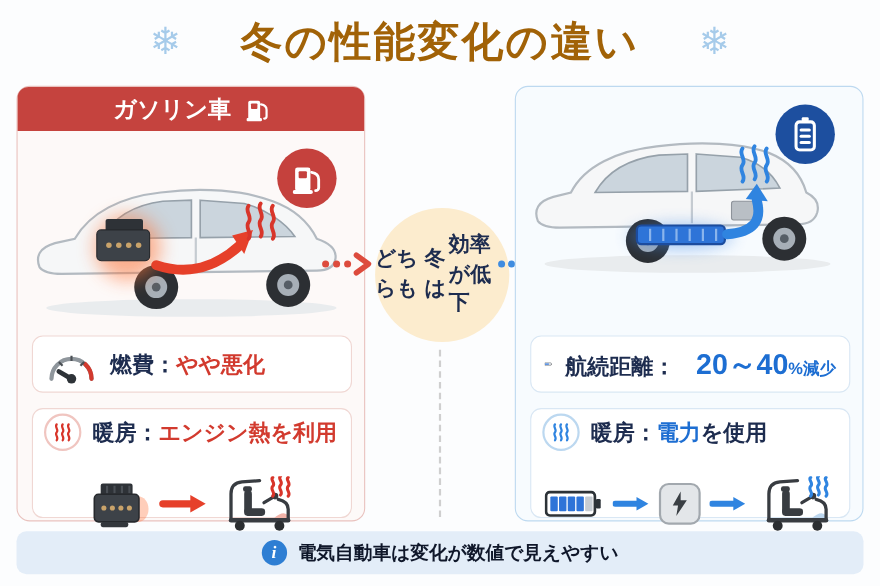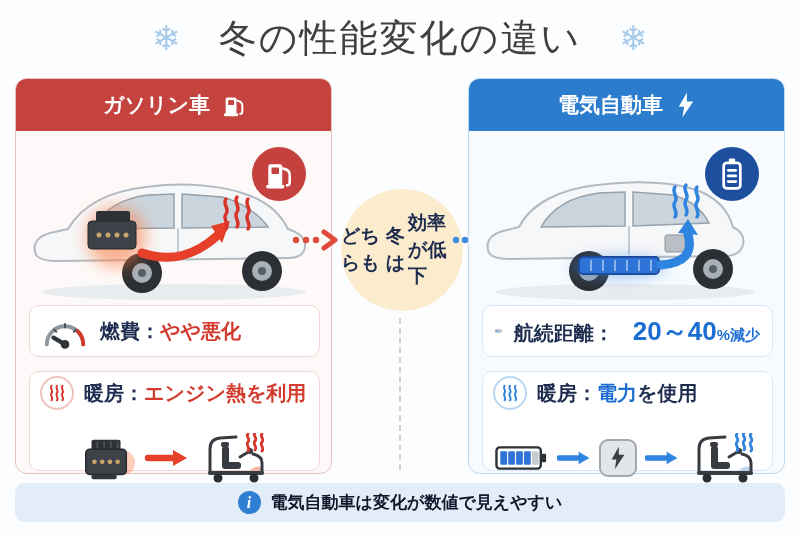--- a/index.html
+++ b/index.html
@@ -3,26 +3,26 @@
 <meta charset="utf-8">
 <style>
   html,body{margin:0;padding:0;background:#fdfdfe;}
   *{box-sizing:border-box;}
   .stage{position:relative;width:800px;height:533px;background:#fcfdfe;overflow:hidden;
          font-family:"Liberation Sans","DejaVu Sans",sans-serif;color:#1d2c4f;}
   
   .title-row{position:absolute;top:10px;left:0;width:800px;height:56px;
              display:flex;align-items:center;justify-content:center;gap:38px;}
   .snow{font-size:34px;color:#a6cbea;line-height:1;}
-  .page-title{margin:0;font-size:38px;font-weight:400;letter-spacing:2px;color:#404040;}
+  .page-title{margin:16px;font-size:38px;font-weight:700;letter-spacing:2px;color:#a16207;}
   
   .panel{position:absolute;top:78px;width:317px;height:396px;border-radius:12px;background:#fff;}
   .panel.gas{left:15px;border:1.5px solid #e9c2be;background:#fdf9f8;}
   .panel.ev{left:468px;border:1.5px solid #bdd9f0;background:#f7fbfe;}
-  .panel-header{height:52px;border-radius:10px 10px 0 0;display:flex;align-items:center;
+  .panel-header{height:40px;border-radius:10px 10px 0 0;display:flex;align-items:center;
                 justify-content:center;gap:14px;color:#fff;font-size:21px;font-weight:700;}
   .panel.gas .panel-header{background:#c5433e;}
   .panel.ev .panel-header{background:#2b7ccc;}
   .car-area{position:relative;height:184px;}
   .car-svg{position:absolute;left:8px;top:4px;}
   .badge{position:absolute;left:236px;top:16px;width:54px;height:54px;border-radius:50%;
          display:flex;align-items:center;justify-content:center;}
   .badge.red{background:#c5413d;}
   .badge.blue{background:#1d4f9f;}
   
@@ -212,26 +212,20 @@
 
   <svg class="dot-arrow blue" width="34" height="22" viewBox="0 0 34 22">
     <circle cx="4" cy="11" r="3.2" fill="#3f8ce0"></circle>
       <circle cx="13" cy="11" r="3.2" fill="#3f8ce0"></circle>
     <path d="M20,3 L30,11 L20,19" stroke="#3f8ce0" stroke-width="5" fill="none" stroke-linecap="round" stroke-linejoin="round"></path>
   </svg>
 
   <div class="dash-divider"></div>
 
   <section class="panel ev">
-    <header class="panel-header">
-      <span>電気自動車</span>
-      <svg width="18" height="26" viewBox="0 0 20 28">
-        <polygon points="11,0 2,16 8,16 6,28 18,10 11,10" fill="#ffffff"></polygon>
-      </svg>
-    </header>
 
     <div class="car-area">
       <svg class="car-svg" width="300" height="170" viewBox="0 0 300 170">
         <defs>
           <filter id="blurE" x="-80%" y="-80%" width="260%" height="260%">
               <feGaussianBlur stdDeviation="7"></feGaussianBlur>
             </filter>
         </defs>
         <ellipse cx="148" cy="157" rx="130" ry="8" fill="#e9ecee"></ellipse>
         <path d="M12,118 C8,108 12,100 26,96 L42,92 C54,68 84,54 120,50 C160,45 198,47 222,56 C242,64 252,78 256,92 C264,96 268,102 266,110 C264,117 258,121 248,121 L32,124 C20,124 15,122 12,118 Z" fill="#f6f7f8" stroke="#b3bac1" stroke-width="2"></path>

